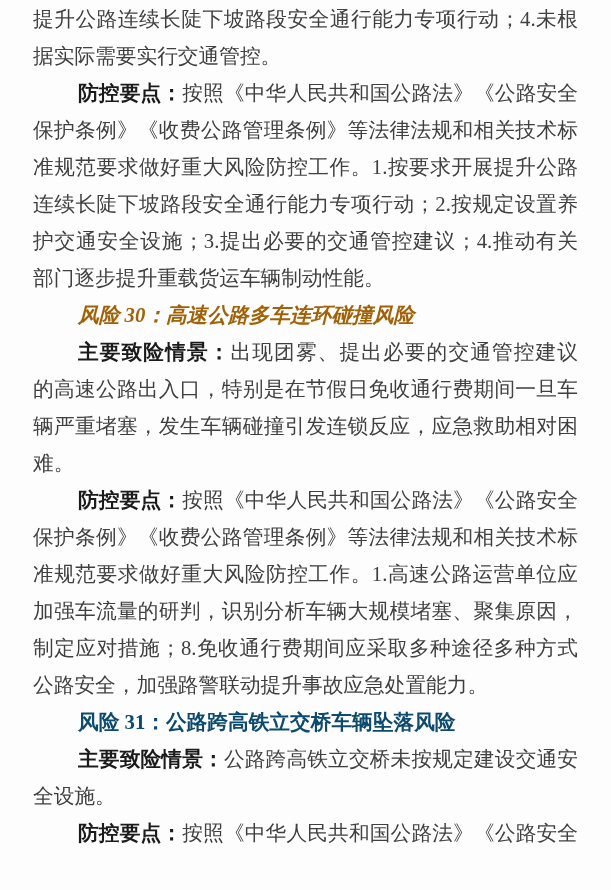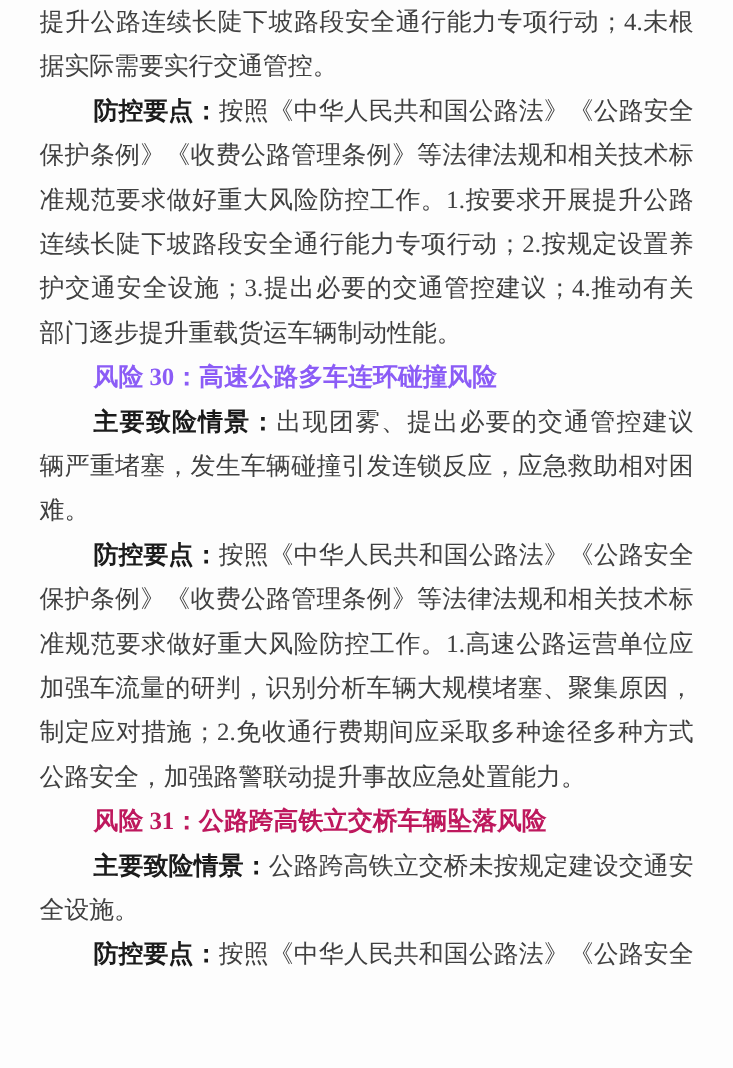--- a/index.html
+++ b/index.html
@@ -56,28 +56,29 @@
 <div class="page" style="background: rgb(253, 253, 253); color: rgb(64, 64, 64);">
   <div class="textblock">
       <div class="line justify"><span class="seg">提升公路连续长陡下坡路段安全通行能力专项行动；4.未根</span></div>
       <div class="line left"><span class="seg">据实际需要实行交通管控。</span></div>
       <div class="line indent justify"><span class="seg seg-bold" style="color: rgb(27, 27, 27);">防控要点：</span><span class="seg">按照《中华人民共和国公路法》《公路安全</span></div>
       <div class="line justify"><span class="seg">保护条例》《收费公路管理条例》等法律法规和相关技术标</span></div>
       <div class="line justify"><span class="seg">准规范要求做好重大风险防控工作。1.按要求开展提升公路</span></div>
       <div class="line justify"><span class="seg">连续长陡下坡路段安全通行能力专项行动；2.按规定设置养</span></div>
       <div class="line justify"><span class="seg">护交通安全设施；3.提出必要的交通管控建议；4.推动有关</span></div>
       <div class="line left"><span class="seg">部门逐步提升重载货运车辆制动性能。</span></div>
-      <div class="line indent left"><span class="seg seg-bold" style="color: #8b5cf6;">风险 30：高速公路多车连环碰撞风险</span></div>
+      <div class="line indent left"><span class="seg seg-bold" style="color: #a16207; font-style: italic;">风险 30：高速公路多车连环碰撞风险</span></div>
       <div class="line indent justify"><span class="seg seg-bold" style="color: rgb(27, 27, 27);">主要致险情景：</span><span class="seg">出现团雾、提出必要的交通管控建议</span></div>
+      <div class="line justify"><span class="seg">的高速公路出入口，特别是在节假日免收通行费期间一旦车</span></div>
       <div class="line justify"><span class="seg">辆严重堵塞，发生车辆碰撞引发连锁反应，应急救助相对困</span></div>
       <div class="line left"><span class="seg">难。</span></div>
       <div class="line indent justify"><span class="seg seg-bold" style="color: rgb(27, 27, 27);">防控要点：</span><span class="seg">按照《中华人民共和国公路法》《公路安全</span></div>
       <div class="line justify"><span class="seg">保护条例》《收费公路管理条例》等法律法规和相关技术标</span></div>
       <div class="line justify"><span class="seg">准规范要求做好重大风险防控工作。1.高速公路运营单位应</span></div>
       <div class="line justify"><span class="seg">加强车流量的研判，识别分析车辆大规模堵塞、聚集原因，</span></div>
-      <div class="line justify"><span class="seg">制定应对措施；2.免收通行费期间应采取多种途径多种方式</span></div>
+      <div class="line justify"><span class="seg">制定应对措施；8.免收通行费期间应采取多种途径多种方式</span></div>
       <div class="line left"><span class="seg">公路安全，加强路警联动提升事故应急处置能力。</span></div>
-      <div class="line indent left"><span class="seg seg-bold" style="color: #be185d;">风险 31：公路跨高铁立交桥车辆坠落风险</span></div>
+      <div class="line indent left"><span class="seg seg-bold" style="color: #0c4a6e;">风险 31：公路跨高铁立交桥车辆坠落风险</span></div>
       <div class="line indent justify"><span class="seg seg-bold" style="color: rgb(27, 27, 27);">主要致险情景：</span><span class="seg">公路跨高铁立交桥未按规定建设交通安</span></div>
       <div class="line left"><span class="seg">全设施。</span></div>
       <div class="line indent justify"><span class="seg seg-bold" style="color: rgb(27, 27, 27);">防控要点：</span><span class="seg">按照《中华人民共和国公路法》《公路安全</span></div>
     </div>
 </div>
 
 </body></html>

